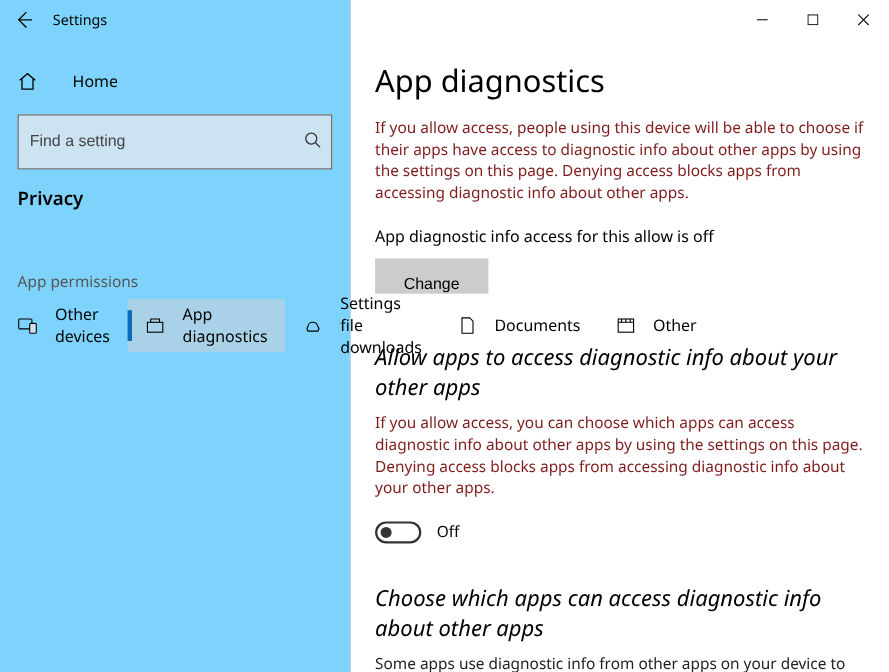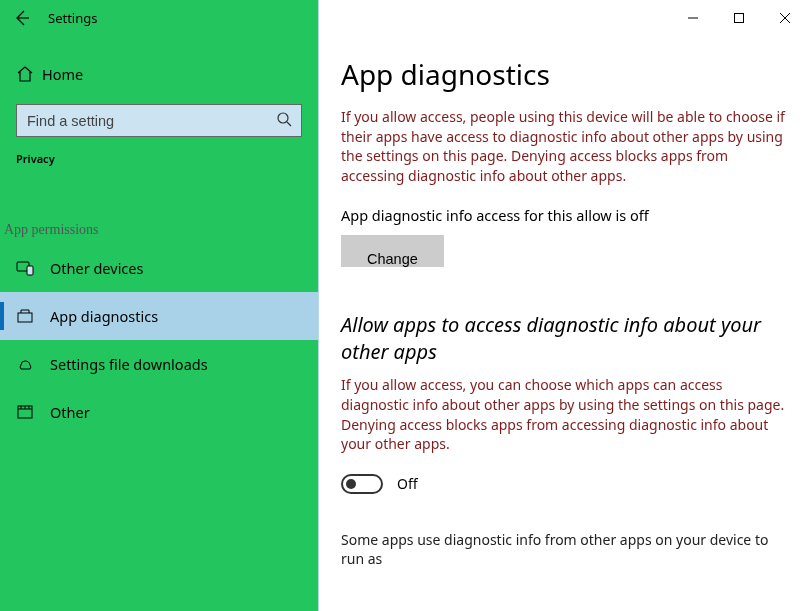--- a/index.html
+++ b/index.html
@@ -1,32 +1,32 @@
 <!DOCTYPE html>
 <html><head>
 <meta charset="utf-8">
 <style>
   * { box-sizing: border-box; }
   html, body { margin: 0; padding: 0; height: 611px; width: 808px; overflow: hidden; font-family: "Segoe UI", system-ui, sans-serif; background: #fff; }
   .app { display: flex; width: 808px; height: 611px; }
-  .sidebar { width: 319px; height: 100%; background: #22c55e; display: flex; flex-direction: column; border-right: 1px solid #b8d8e8; }
+  .sidebar { width: 319px; height: 100%; background: #7dd3fc; display: flex; flex-direction: column; border-right: 1px solid #b8d8e8; }
   .titlebar { height: 36px; display: flex; align-items: center; padding-left: 14px; gap: 18px; font-size: 13px; }
   .titlebar .back svg { display: block; }
   .main-caption { flex: 1; display: flex; justify-content: flex-end; height: 36px; }
   .caption-btn { width: 46px; display: flex; align-items: center; justify-content: center; }
   .caption-btn svg { display: block; }
-  .home-row { display: flex; align-items: center; gap: 8px; padding: 10px 16px; font-size: 14.5px; margin-top: 18px; }
+  .home-row { display: flex; align-items: center; gap: 32px; padding: 10px 16px; font-size: 14.5px; margin-top: 18px; }
   .home-row svg { display: block; }
   .search-wrap { margin: 10px 16px 0 16px; position: relative; }
-  .search-input { width: 100%; height: 33px; border: 1px solid #666; background: #cce4f1; font-size: 14.5px; padding: 0 34px 0 10px; outline: none; }
+  .search-input { width: 100%; height: 50px; border: 1px solid #666; background: #cce4f1; font-size: 14.5px; padding: 0 34px 0 10px; outline: none; }
   .search-input::placeholder { color: #444; }
   .search-icon { position: absolute; right: 10px; top: 50%; transform: translateY(-50%); }
-  .category { font-weight: 600; font-size: 11px; padding: 14px 16px 6px 16px; }
-  .section-label { font-size: 14px; color: #555; padding: 50px 16px 6px 4px; font-family: Liberation Serif, serif; }
-  .nav-list { display: flex; flex-direction: column; }
+  .category { font-weight: 600; font-size: 17px; padding: 14px 16px 6px 16px; }
+  .section-label { font-size: 14px; color: #555; padding: 50px 16px 6px 16px; }
+  .nav-list { display: flex; flex-direction: row; }
   .nav-item { display: flex; align-items: center; gap: 16px; padding: 0 16px; height: 48px; font-size: 14.5px; cursor: default; position: relative; }
   .nav-item.active { background: #a9d2e8; }
   .nav-item.active::before { content: ""; position: absolute; left: 0; top: 10px; bottom: 10px; width: 4px; background: #0b6cb8; }
   .nav-item .icon { width: 18px; display: flex; justify-content: center; }
 
   .content { flex: 1; padding: 25px 22px 0 22px; overflow: hidden; position: relative; }
   h1 { font-weight: 400; font-size: 28px; margin: 30px 0 14px 0; }
   h2 { font-weight: 400; font-size: 20px; margin: 0 0 10px 0; font-style: italic; }
   .para { font-size: 14px; line-height: 1.4; color: #7f1d1d; margin: 0 0 20px 0; max-width: 450px; }
   .status-line { font-size: 14.5px; margin-bottom: 10px; }
@@ -97,20 +97,28 @@
           <span class="icon">
             <svg width="18" height="18" viewBox="0 0 18 18">
               <path d="M5 10 A4 4 0 0 1 9 6 A5 5 0 0 1 14 10 A3 3 0 0 1 14 14 H5 A3 3 0 0 1 5 10 Z" stroke="#000" fill="none"></path>
             </svg>
           </span>
           <span>Settings file downloads</span>
         </div>
         <div class="nav-item">
           <span class="icon">
             <svg width="18" height="18" viewBox="0 0 18 18">
+              <path d="M4 2 H11 L14 5 V16 H4 Z" stroke="#000" fill="none"></path>
+            </svg>
+          </span>
+          <span>Documents</span>
+        </div>
+        <div class="nav-item">
+          <span class="icon">
+            <svg width="18" height="18" viewBox="0 0 18 18">
               <rect x="2" y="3" width="14" height="12" stroke="#000" fill="none"></rect>
               <line x1="2" y1="6" x2="16" y2="6" stroke="#000"></line>
               <line x1="5" y1="3" x2="5" y2="6" stroke="#000"></line>
               <line x1="9" y1="3" x2="9" y2="6" stroke="#000"></line>
               <line x1="13" y1="3" x2="13" y2="6" stroke="#000"></line>
             </svg>
           </span>
           <span>Other</span>
         </div>
       </div>
@@ -141,15 +149,16 @@
     <div class="status-line">App diagnostic info access for this allow is off</div>
     <button class="change-btn">Change</button>
 
     <h2>Allow apps to access diagnostic info about your other apps</h2>
     <p class="para">If you allow access, you can choose which apps can access diagnostic info about other apps by using the settings on this page. Denying access blocks apps from accessing diagnostic info about your other apps.</p>
     <div class="toggle-row">
       <div class="toggle"></div>
       <span class="toggle-label">Off</span>
     </div>
 
+    <h2>Choose which apps can access diagnostic info about other apps</h2>
     <div class="bottom-para">Some apps use diagnostic info from other apps on your device to run as</div>
   </div>
 </div>
 
 </body></html>

